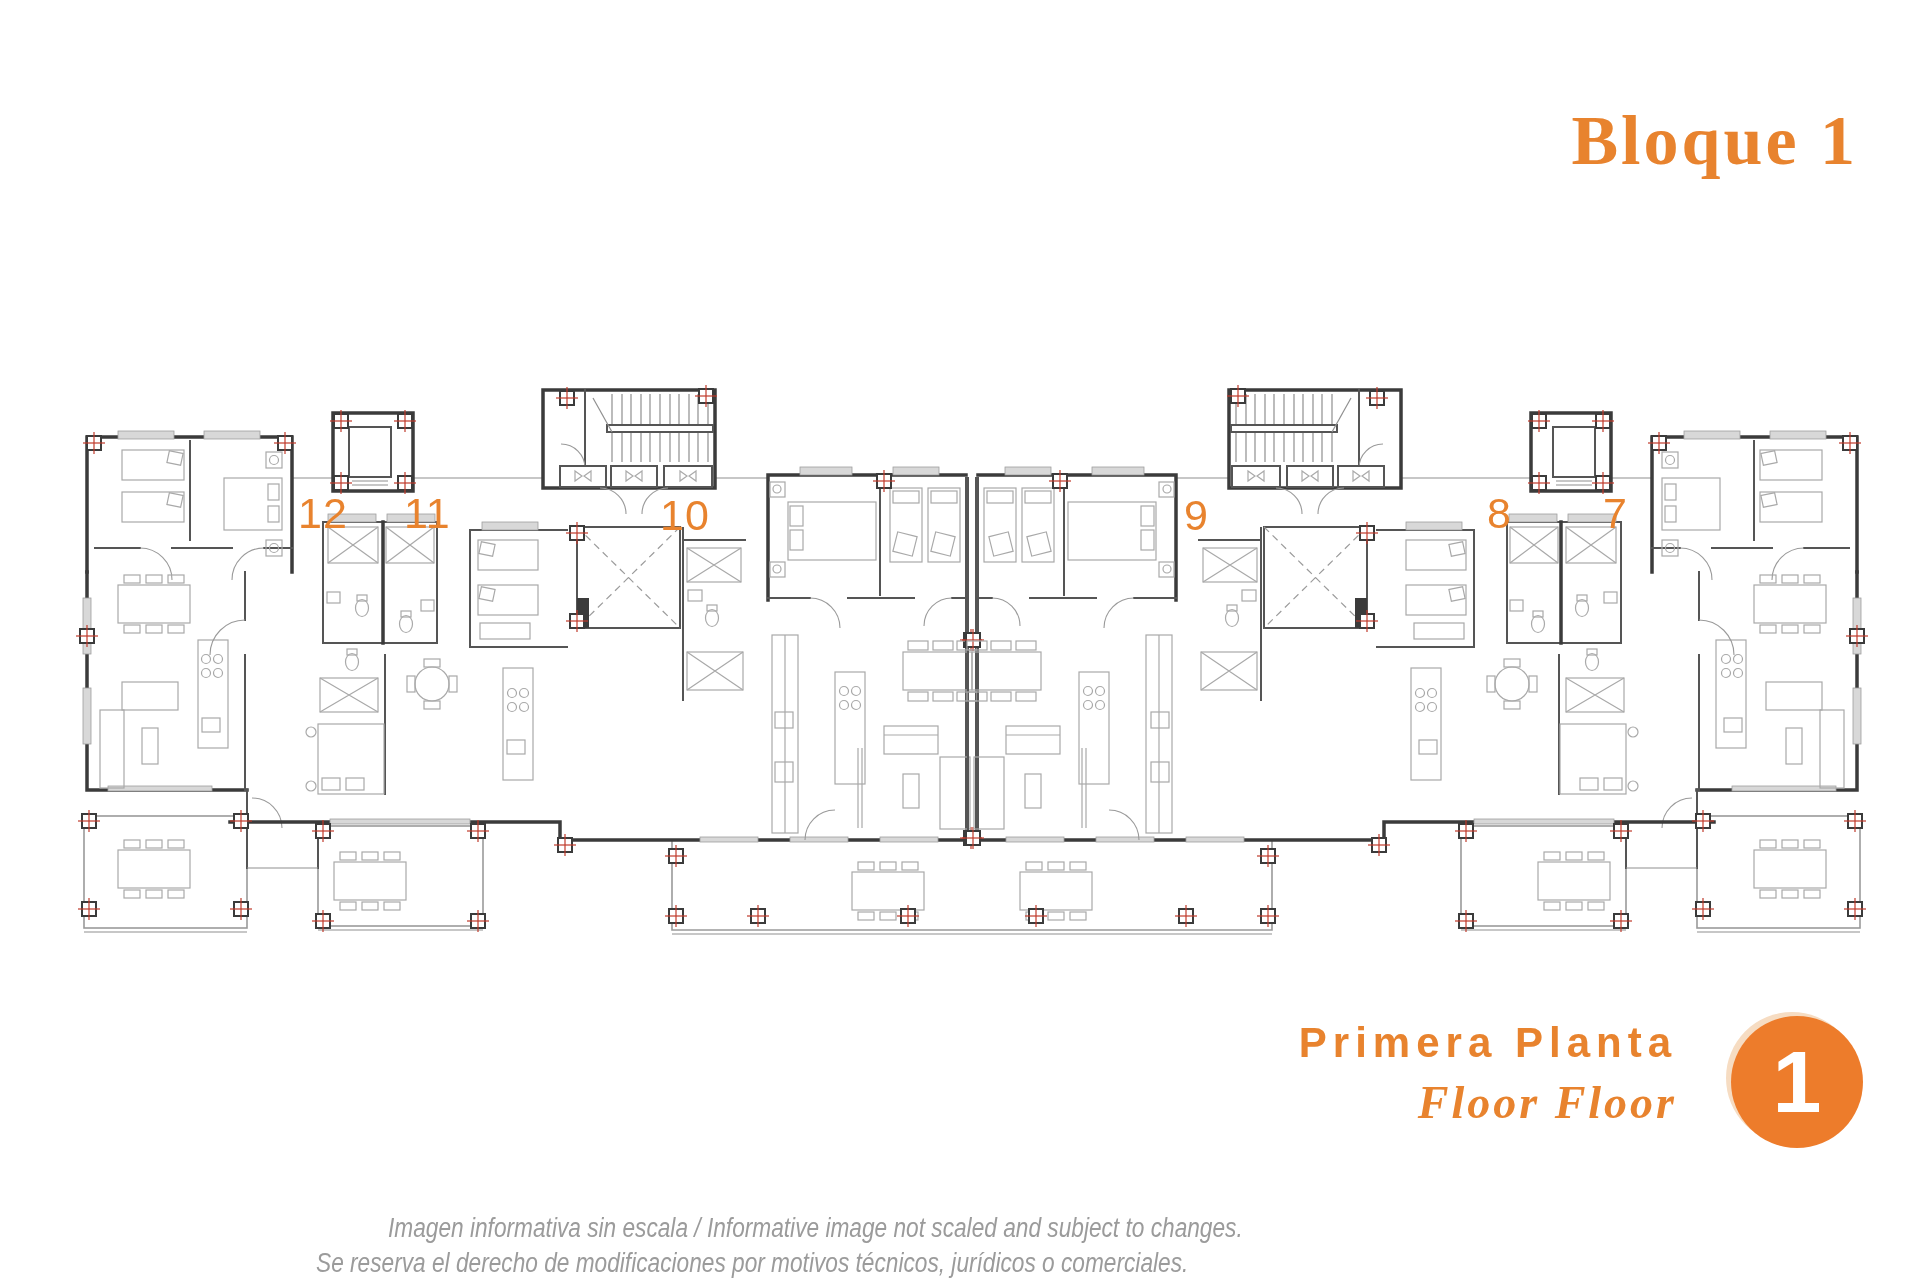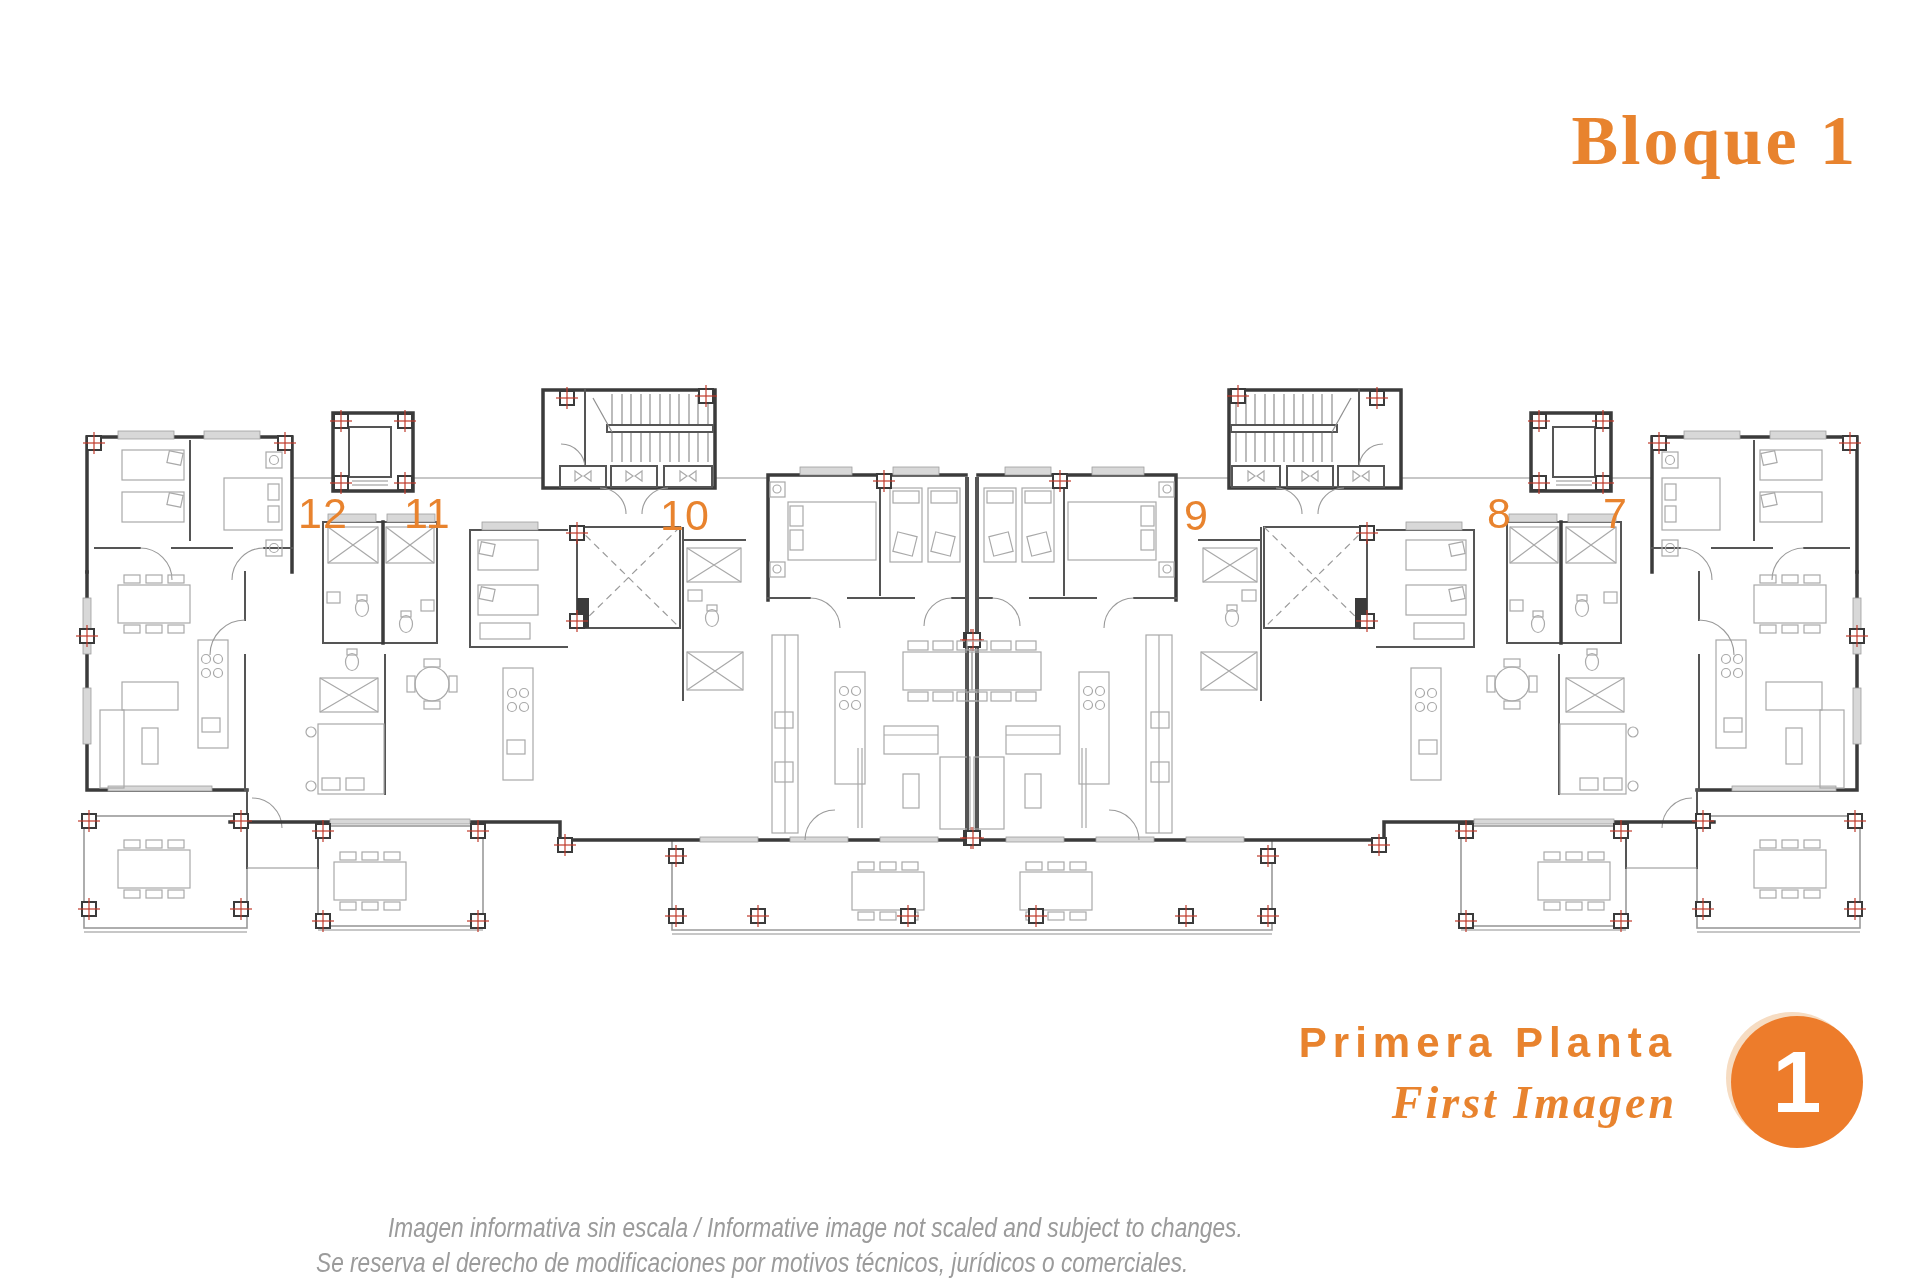--- a/index.html
+++ b/index.html
@@ -281,21 +281,21 @@
   <span class="apt-num" style="left:298px;top:492px;">12</span>
   <span class="apt-num" style="left:404px;top:492px;text-align:center;">11</span>
   <span class="apt-num" style="left:660px;top:494px;">10</span>
   <span class="apt-num" style="left:1184px;top:494px;">9</span>
   <span class="apt-num" style="left:1487px;top:492px;">8</span>
   <span class="apt-num" style="left:1603px;top:492px;">7</span>
 
   <div class="title">Bloque 1</div>
 
   <div class="floor-es">Primera Planta</div>
-  <div class="floor-en">First Imagen</div>
+  <div class="floor-en">Floor Floor</div>
 
   <div class="badge">
     <span>1</span>
   </div>
 
   <div class="disc disc1">Imagen informativa sin escala /  Informative image not scaled and subject to changes.</div>
   <div class="disc disc2">Se reserva el derecho de modificaciones por motivos técnicos, jurídicos o comerciales.</div>
 
 </div>
 

